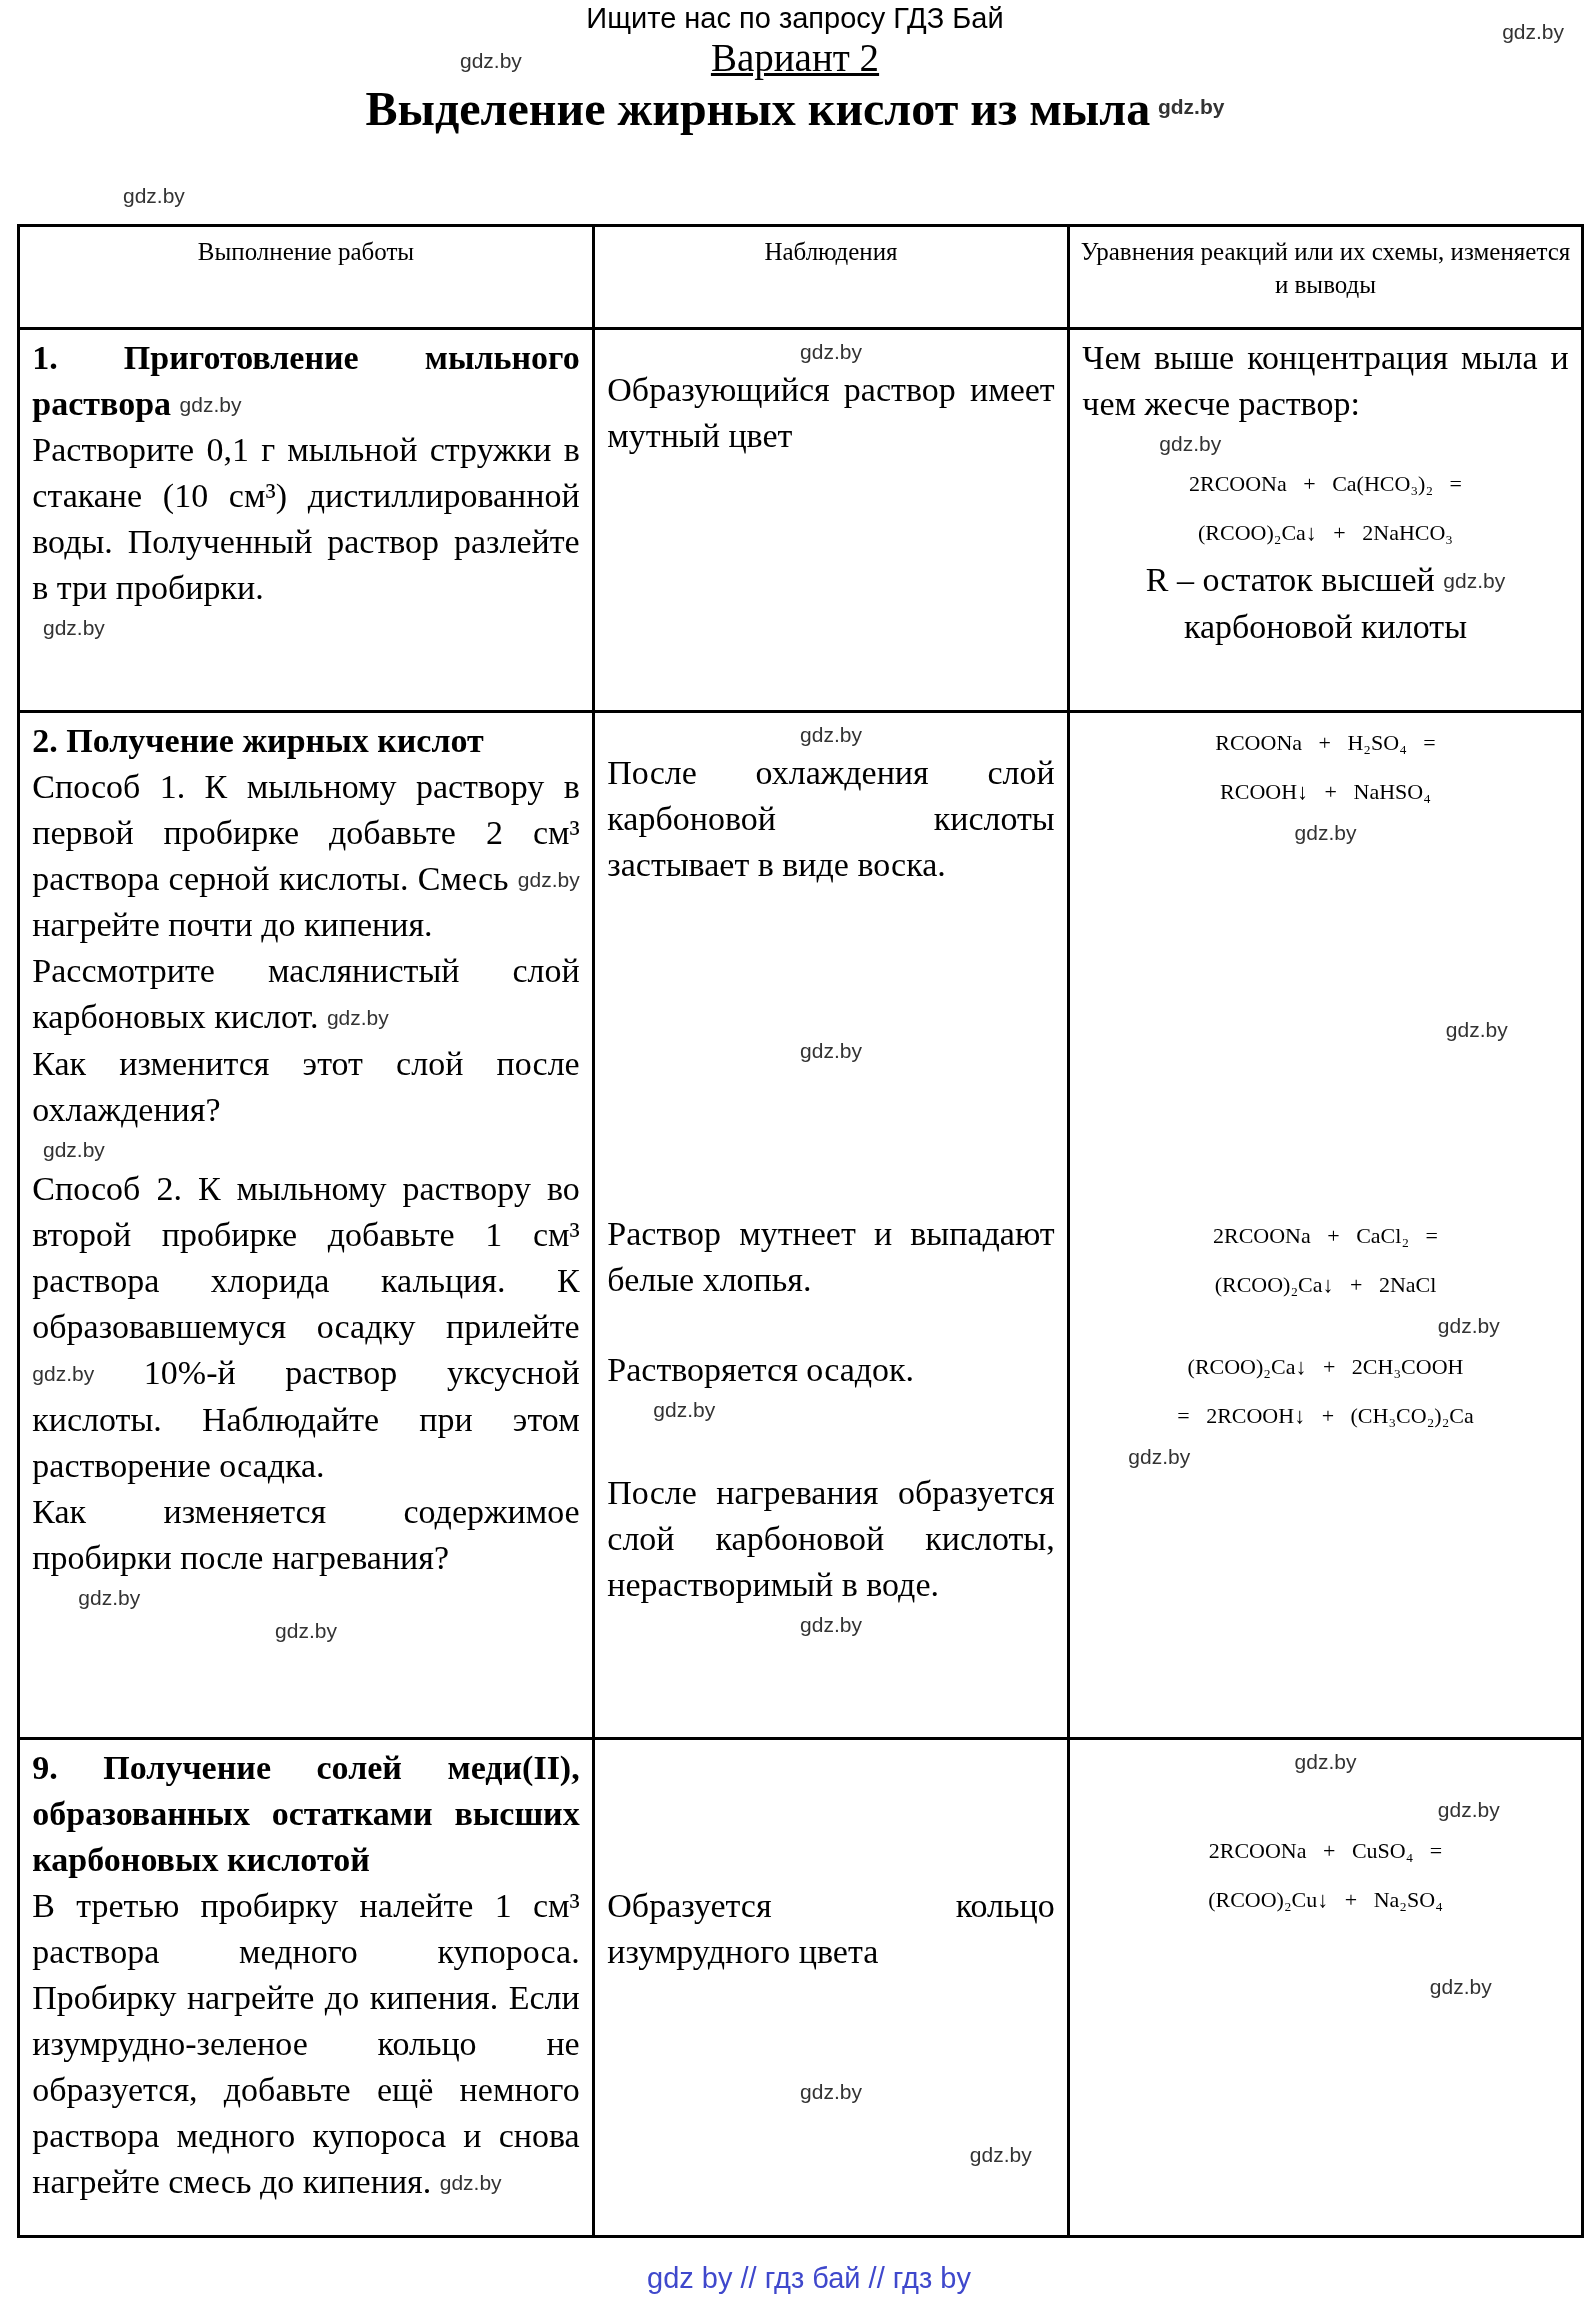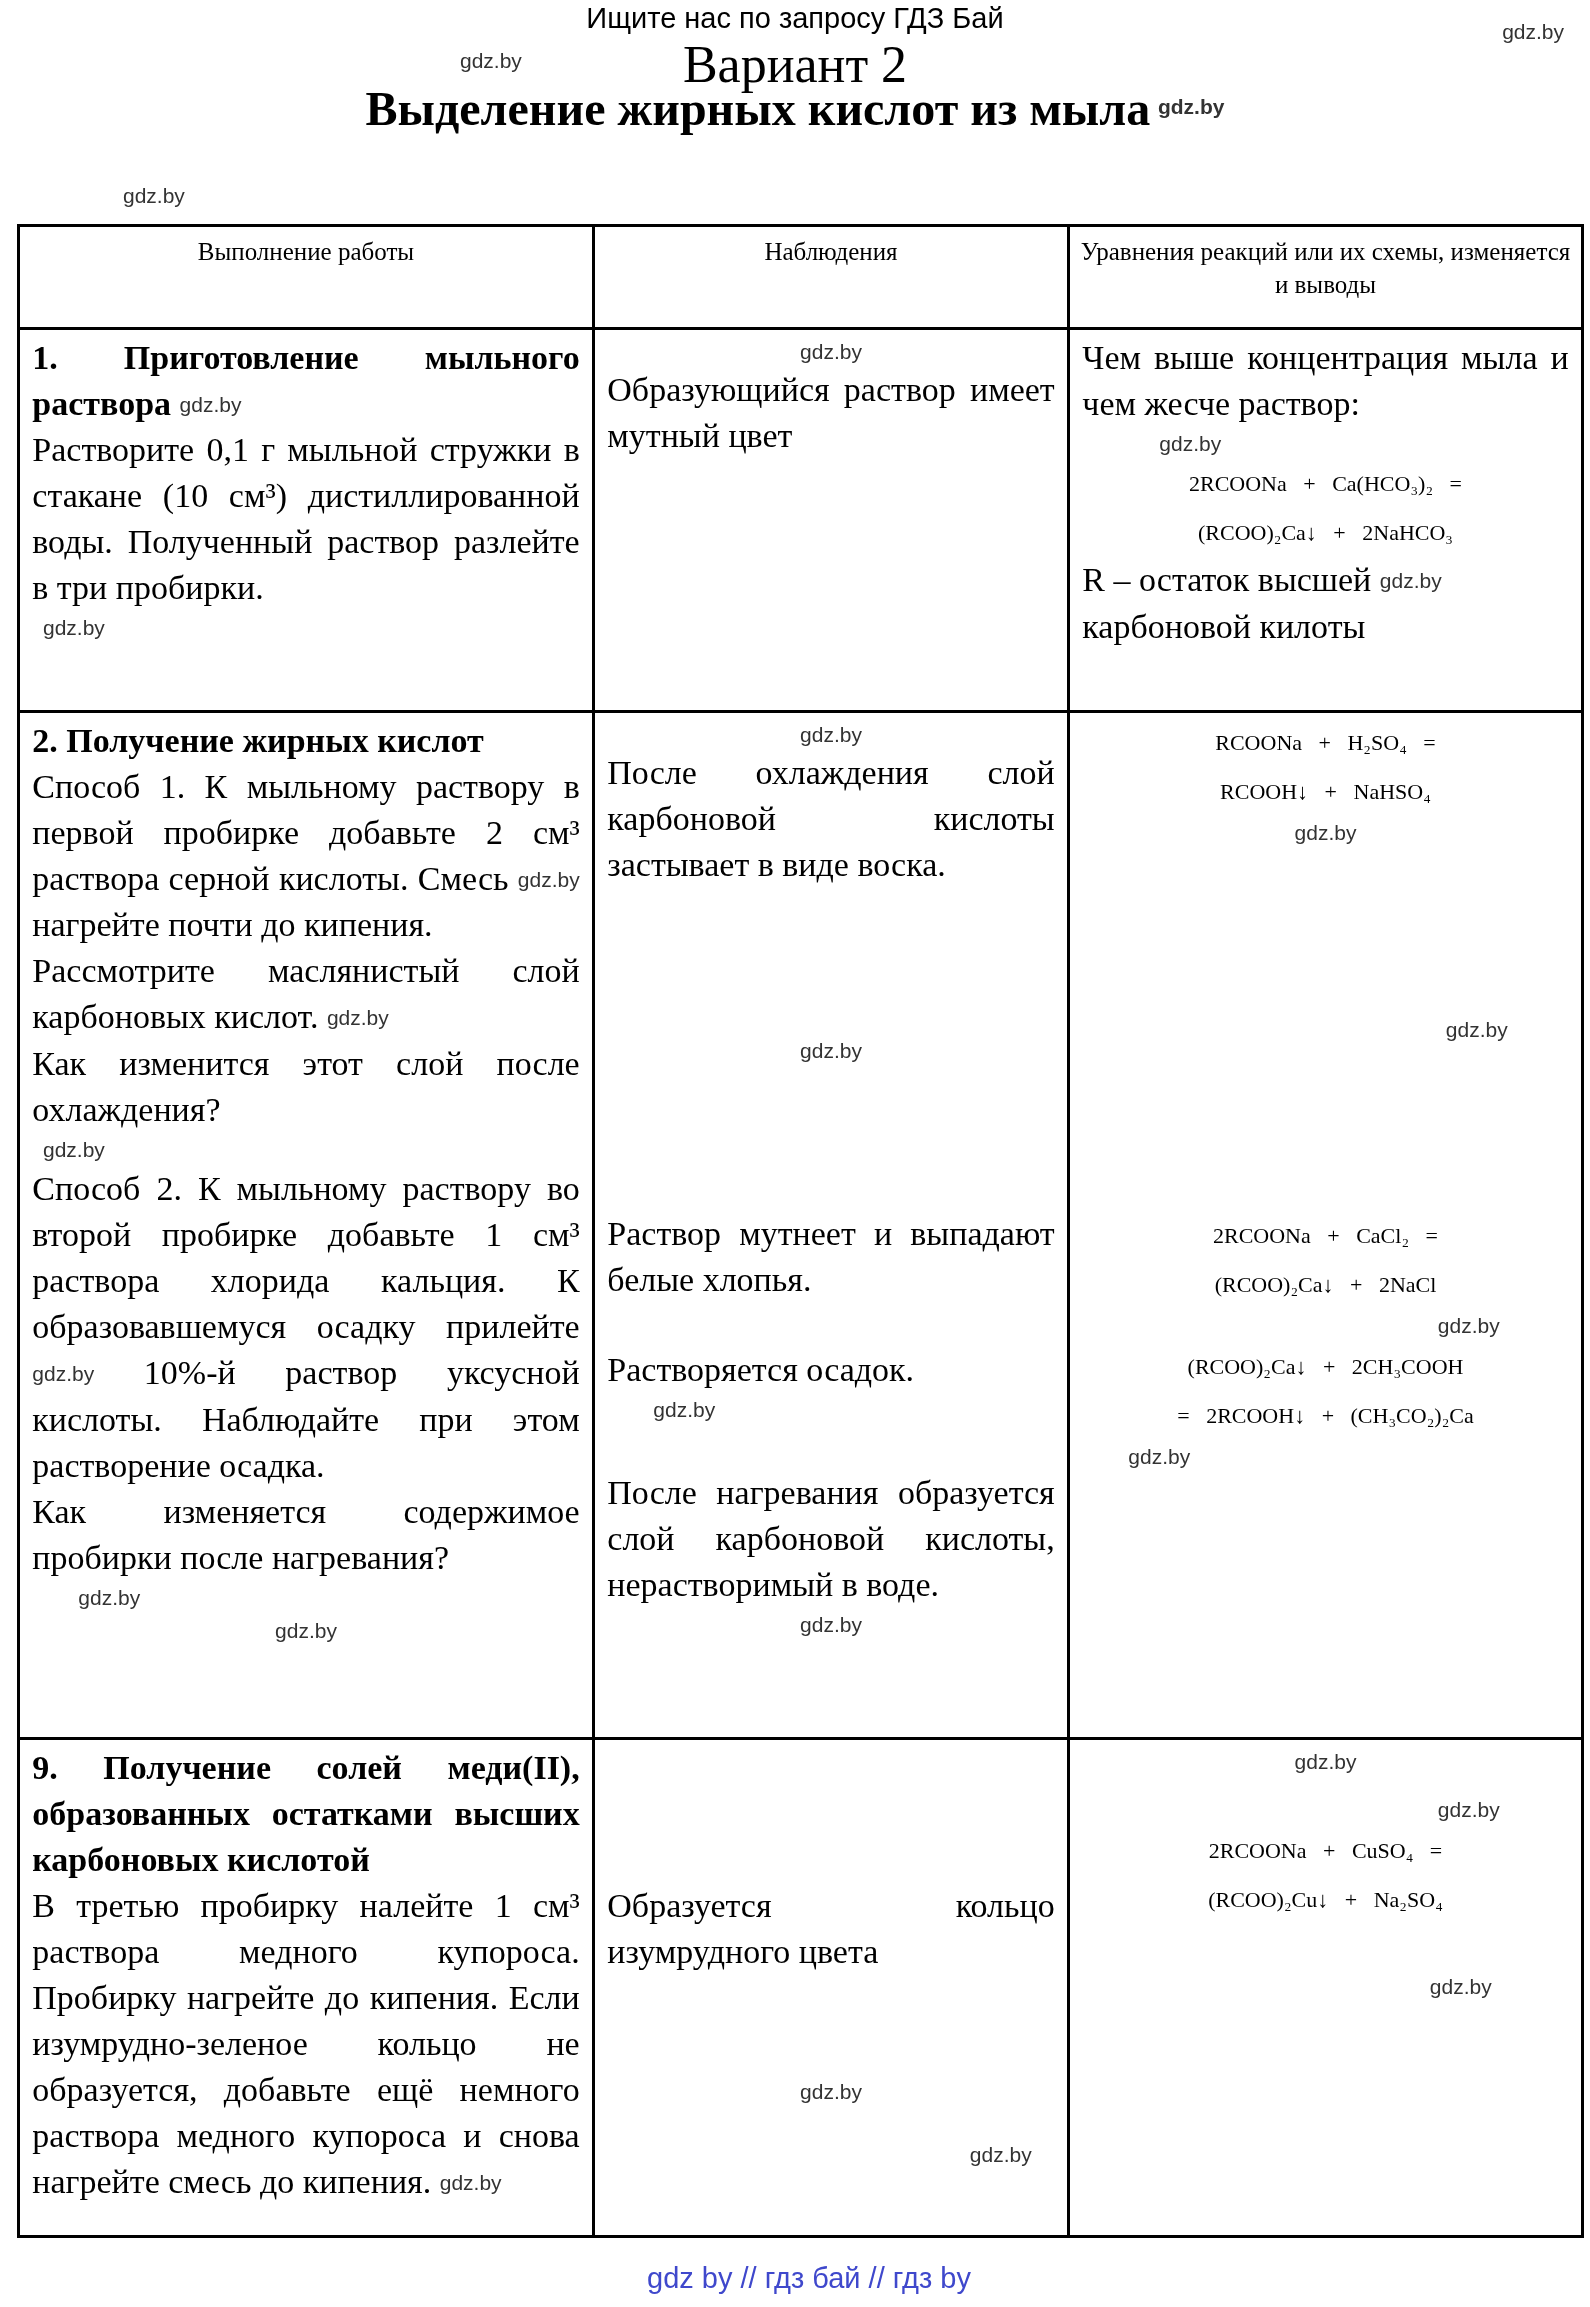--- a/index.html
+++ b/index.html
@@ -17,21 +17,21 @@
     font-size:21px;color:#333;font-weight:normal;white-space:nowrap;
     vertical-align:0.15em; word-spacing:normal;
   }
   .promo{
     position:absolute;top:1.5px;left:0;right:0;text-align:center;
     font-family:"Liberation Sans","DejaVu Sans",sans-serif;
     font-size:29px;color:#2fae2f;
   }
   .wm-top-right{position:absolute;top:20px;right:26px;}
   .variant-line{position:absolute;top:35px;left:0;right:0;text-align:center;}
-  .variant{font-size:52px;}
+  .variant{font-size:39px;text-decoration:underline;}
   .variant-wm{position:absolute;left:460px;top:14px;}
   .title{
     position:absolute;top:81px;left:0;right:0;text-align:center;
     font-size:48px;font-weight:bold;margin:0;
   }
   .title-wm{margin-left:7.7px;vertical-align:10.7px;}
   .wm-left{position:absolute;top:184px;left:123px;}
   table.lab{
     position:absolute;top:224px;left:17px;width:1564px;
     border-collapse:collapse;table-layout:fixed;
@@ -39,21 +39,21 @@
   col.c1{width:575px;} col.c2{width:475px;} col.c3{width:514px;}
   th,td{border:3.1px solid #000;vertical-align:top;padding:4.6px 12.3px;}
   th{
     font-weight:normal;font-size:25px;text-align:center;
     line-height:1.3;padding:9.2px 7.7px;
   }
   td{font-size:34px;line-height:46px;}
   tr.r0{height:103px;} tr.r1{height:383px;} tr.r2{height:1027px;margin-left:23px;} tr.r3{height:498px;}
   .blk-p{text-align:justify;}
   .blk-h{font-weight:bold;text-align:justify;}
-  .blk-c{text-align:left;}
+  .blk-c{text-align:center;}
   .blk-f{text-align:center;font-size:22px;line-height:49px;word-spacing:0.5em;}
   .blk-w{line-height:32px;}
   .blk-sp{line-height:0;}
   .footer{
     position:absolute;bottom:12.3px;left:0;right:0;text-align:center;
     font-family:"Liberation Sans","DejaVu Sans",sans-serif;
     font-size:29px;color:#3f48cc;margin-left:28px;
   }
 </style>
 </head>

